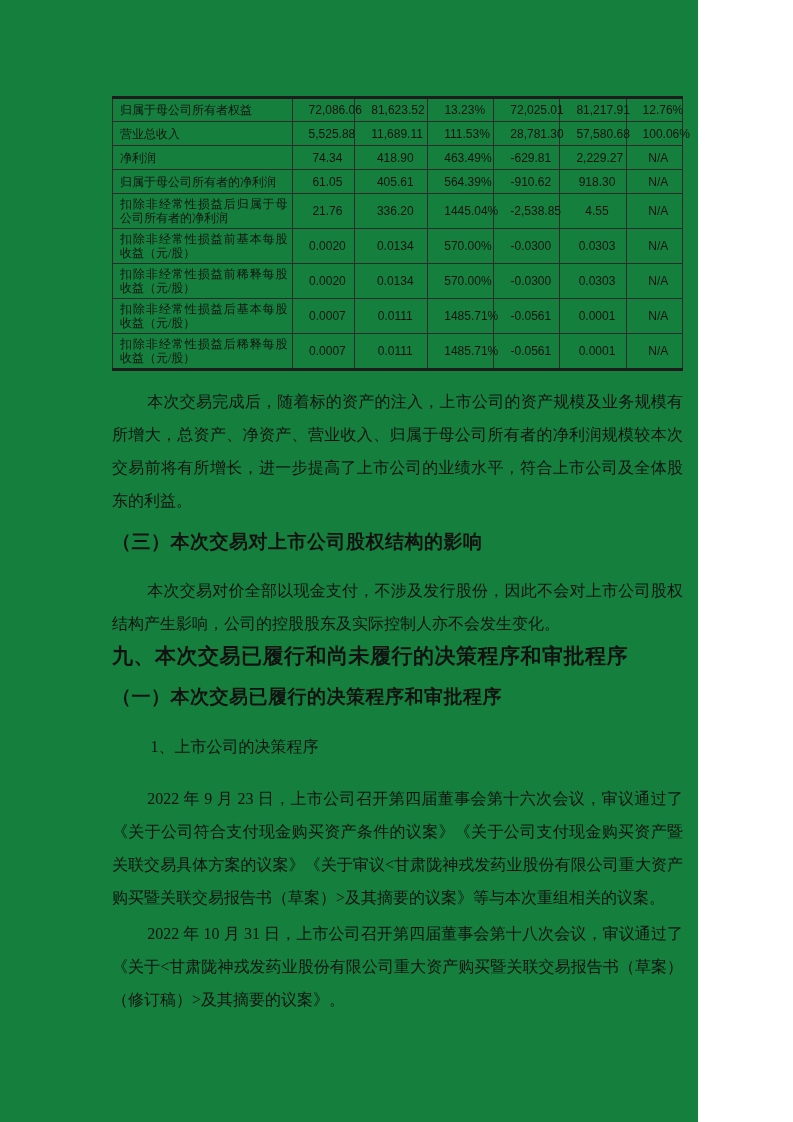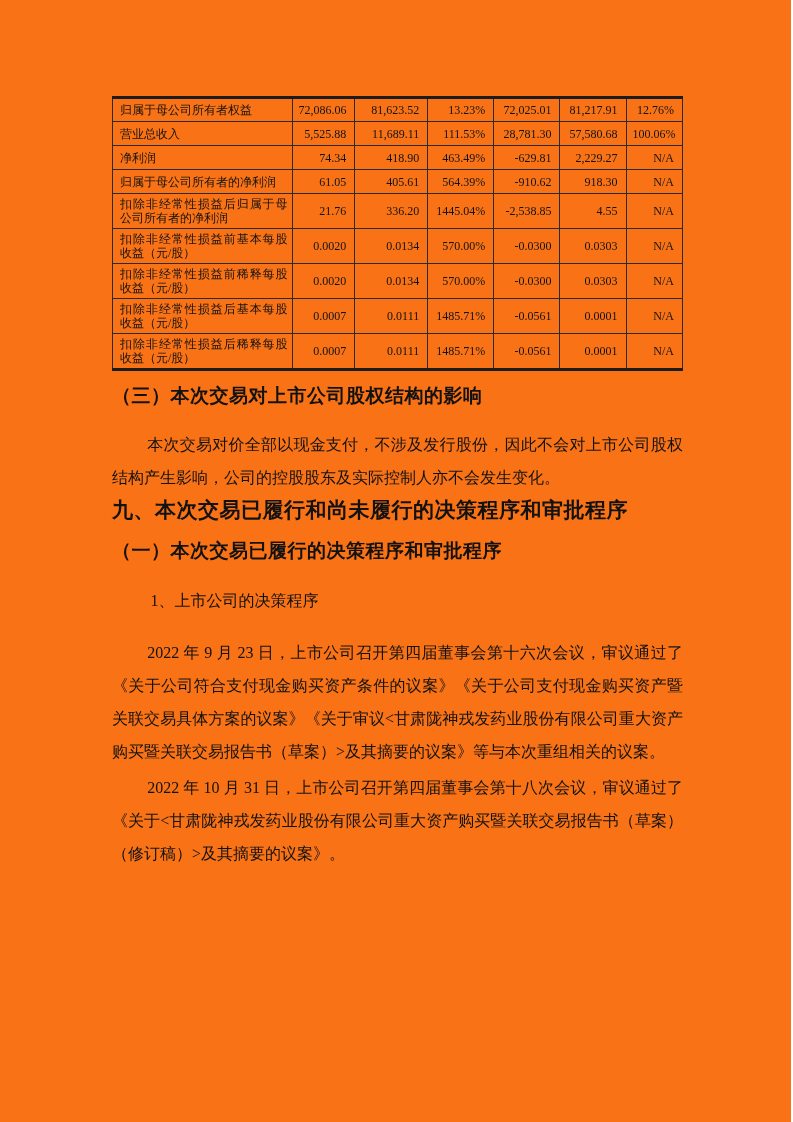--- a/index.html
+++ b/index.html
@@ -7,23 +7,23 @@
   body {
     width: 793px;
     height: 1122px;
     position: relative;
     font-family: "Liberation Serif", "DejaVu Serif", serif;
     color: #121212;
     overflow: hidden;
   }
   .page {
     position: relative;
-    width: 791px;
+    width: 698px;
     height: 1122px;
-    background: #f97316;
+    background: #15803d;
   }
   .content {
     position: absolute;
     left: 112px;
     top: 0;
     width: 571px;
   }
 
   
   table.fin {
@@ -40,23 +40,23 @@
     border: 1px solid #2b2b2b;
     height: 24px;
     vertical-align: middle;
   }
   table.fin td.label {
     text-align: justify;
     padding: 3px 4px 3px 7px;
     font-family: "Liberation Serif", "DejaVu Serif", serif;
   }
   table.fin td.num {
-    text-align: right;
-    padding: 3px 8px 3px 6px;
-    font-family: Liberation Serif, serif;
+    text-align: center;
+    padding: 3px 8px 3px 16px;
+    font-family: Liberation Sans, sans-serif;
   }
 
   
   p.body-para {
     font-size: 16px;
     line-height: 33px;
     text-align: justify;
     text-indent: 2.2em;
   }
   .para-intro      { margin-top: 14px; }
@@ -191,20 +191,21 @@
             <td class="num">0.0007</td>
             <td class="num">0.0111</td>
             <td class="num">1485.71%</td>
             <td class="num">-0.0561</td>
             <td class="num">0.0001</td>
             <td class="num">N/A</td>
           </tr>
         </tbody>
     </table>
 
+    <p class="body-para para-intro">本次交易完成后，随着标的资产的注入，上市公司的资产规模及业务规模有所增大，总资产、净资产、营业收入、归属于母公司所有者的净利润规模较本次交易前将有所增长，进一步提高了上市公司的业绩水平，符合上市公司及全体股东的利益。</p>
 
     <h2 class="hd-sub">（三）本次交易对上市公司股权结构的影响</h2>
 
     <p class="body-para para-equity">本次交易对价全部以现金支付，不涉及发行股份，因此不会对上市公司股权结构产生影响，公司的控股股东及实际控制人亦不会发生变化。</p>
 
     <h1 class="hd-main">九、本次交易已履行和尚未履行的决策程序和审批程序</h1>
 
     <h2 class="hd-sub">（一）本次交易已履行的决策程序和审批程序</h2>
 
     <p class="sub-item">1、上市公司的决策程序</p>

